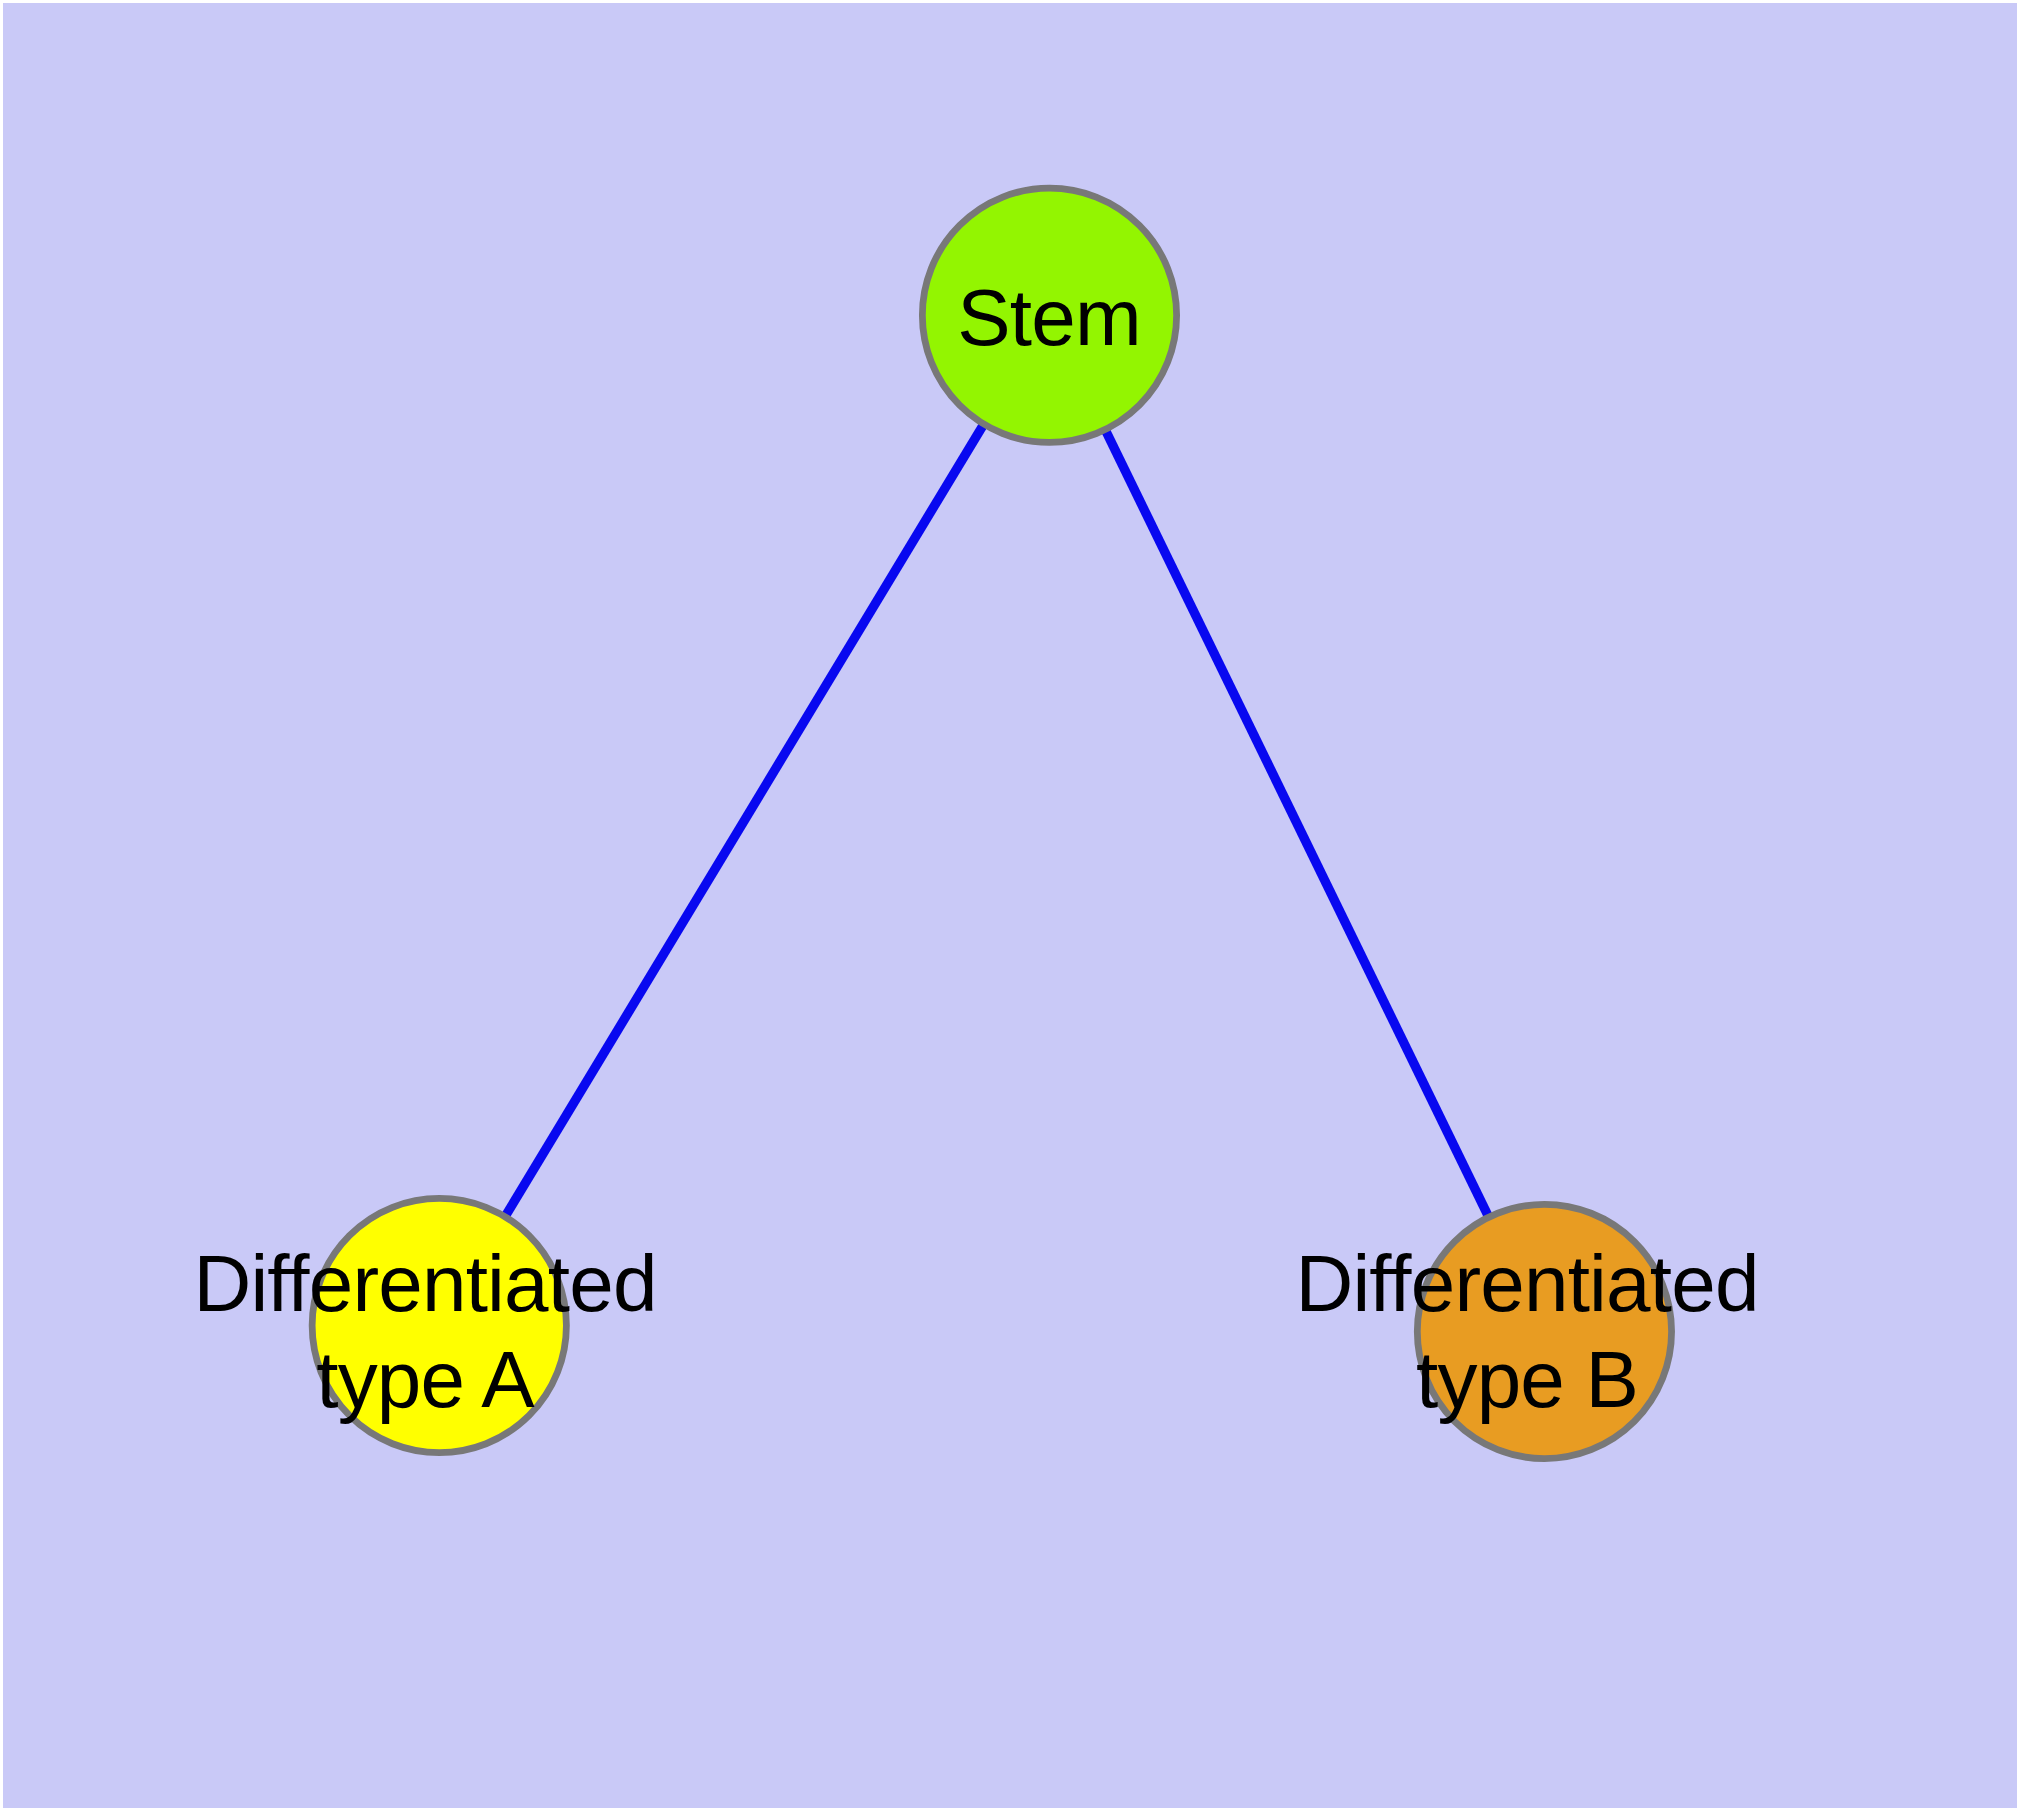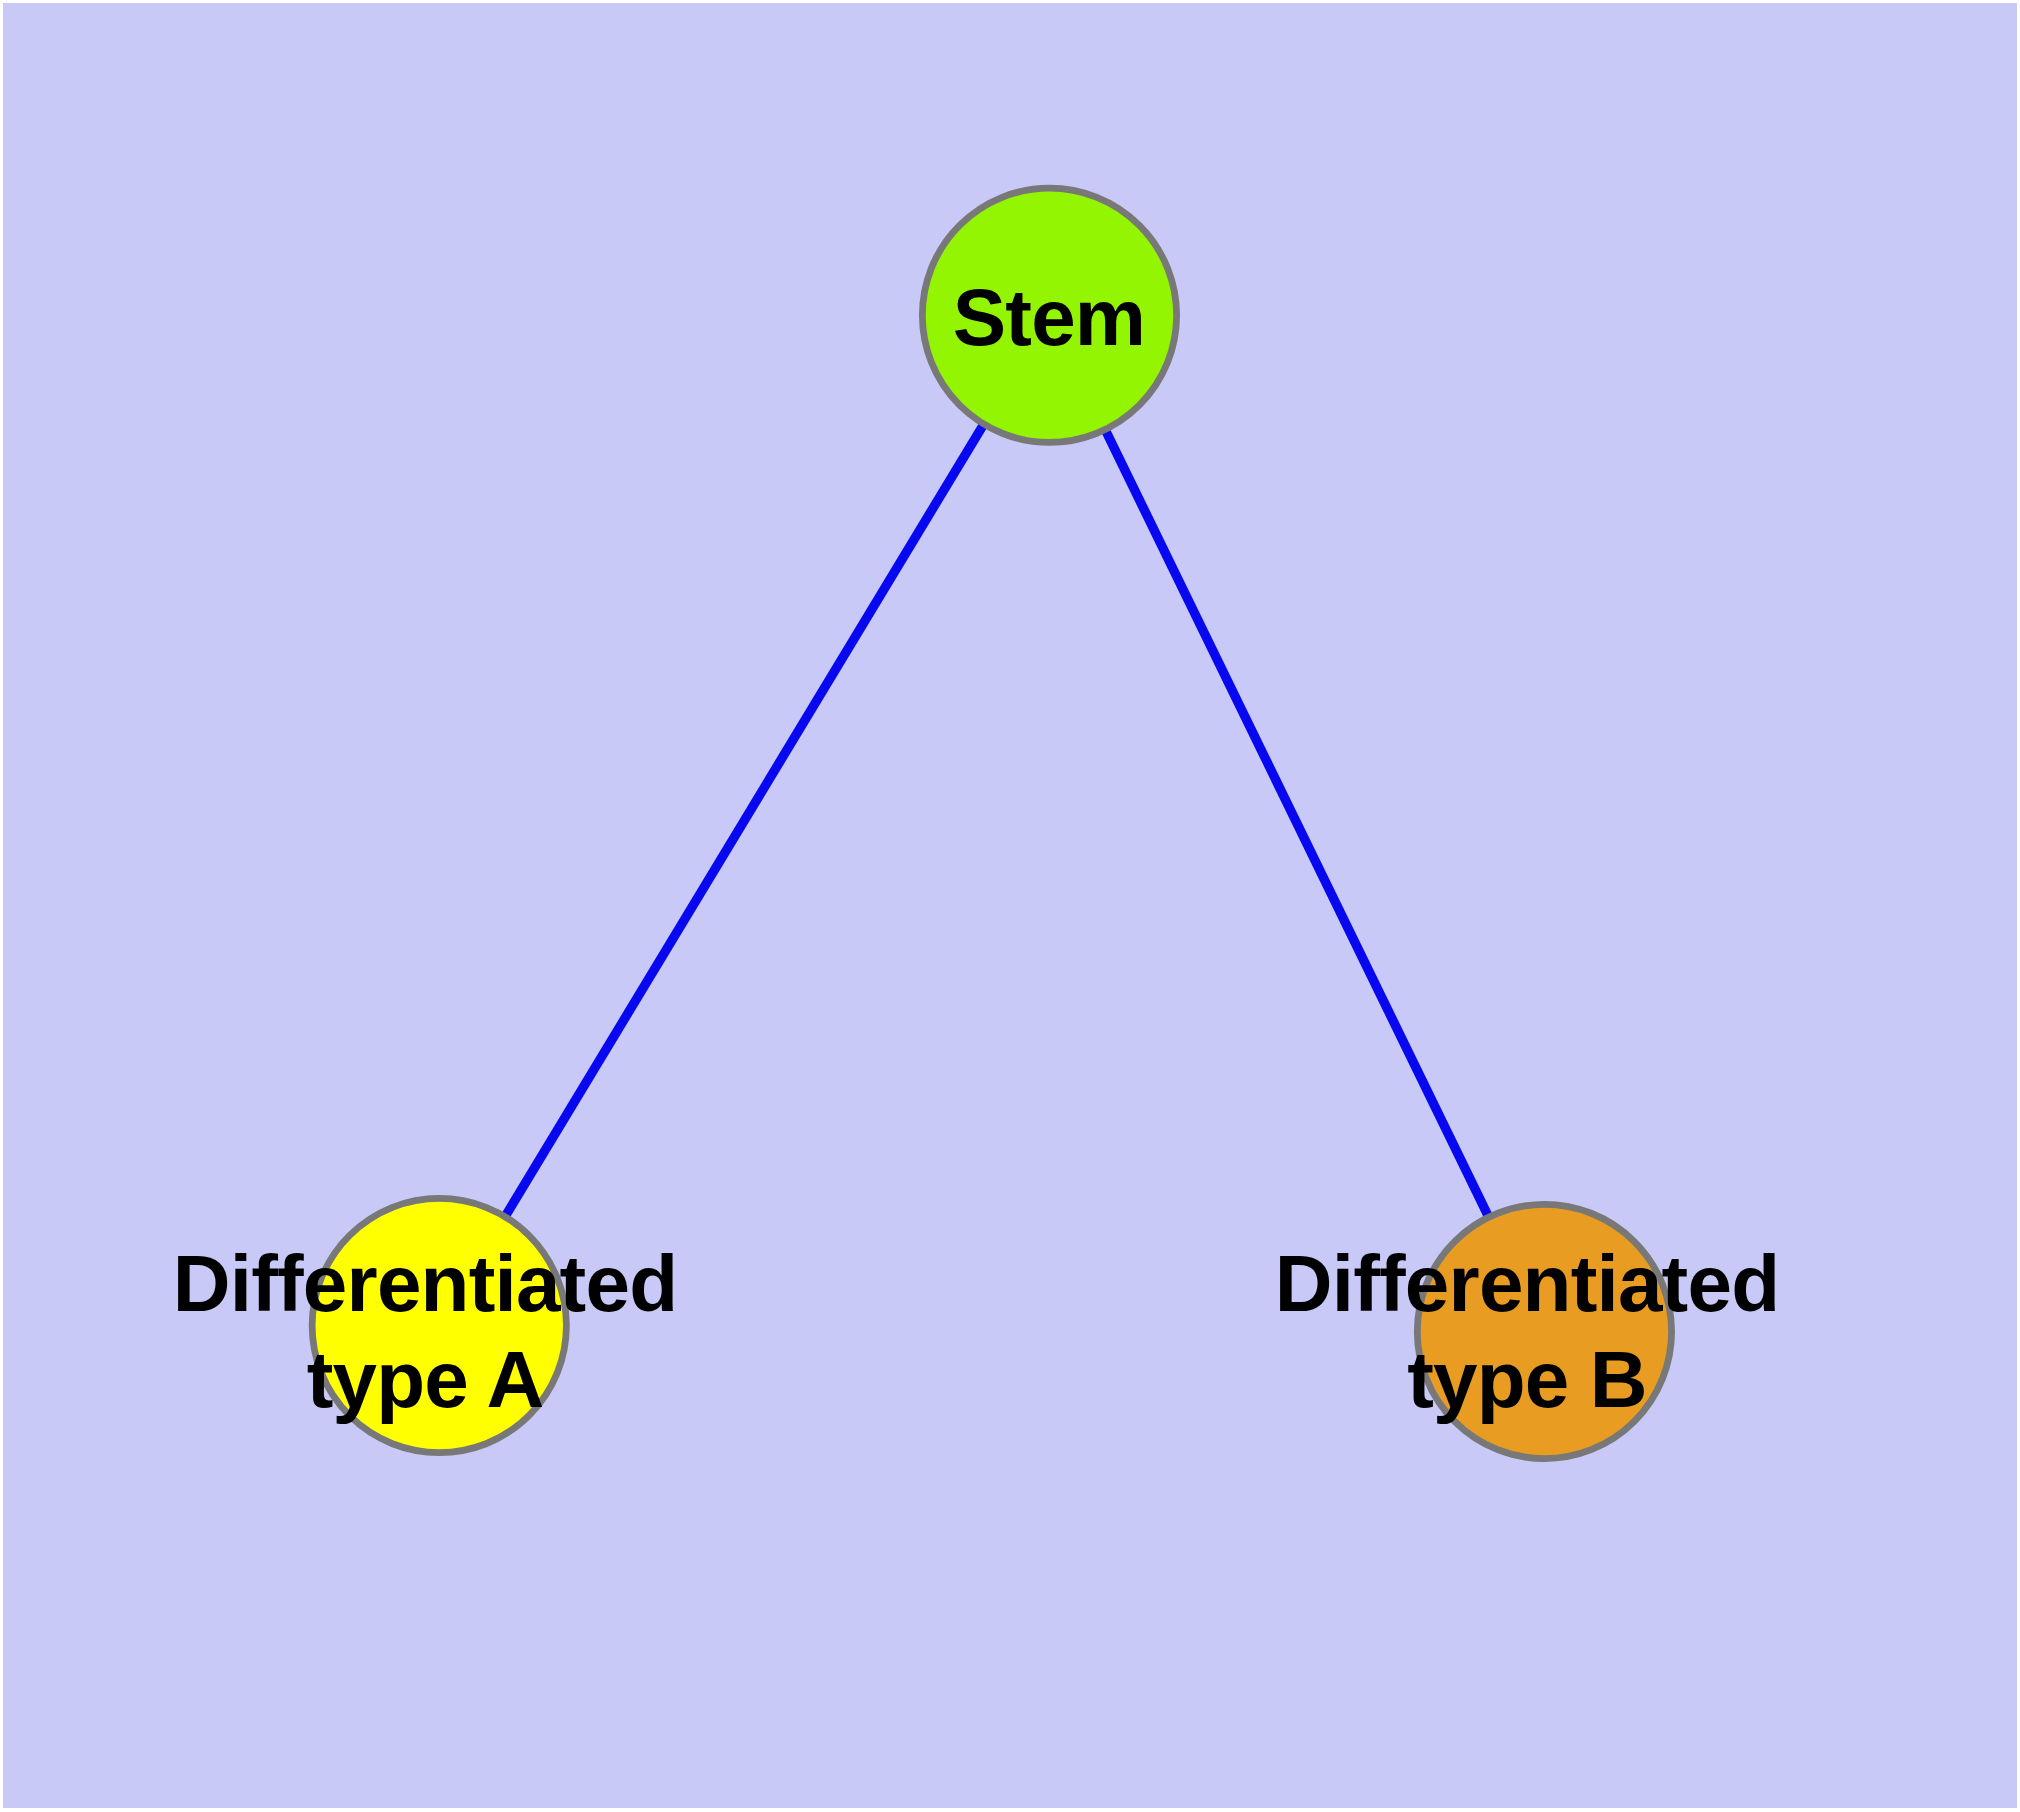--- a/index.html
+++ b/index.html
@@ -35,21 +35,21 @@
     fill: none;
   }
   .node-circle {
     stroke-width: 8;
   }
   .node-label {
     position: absolute;
     transform: translate(-50%, -50%);
     color: #000000;
     font-size: 80px;
-    font-weight: bold;
+    font-weight: normal;
     line-height: 96px;
     text-align: center;
     white-space: pre-line;
     letter-spacing: -0.8px;
   }
 </style>
 </head>
 <body>
 
 <div class="page">

